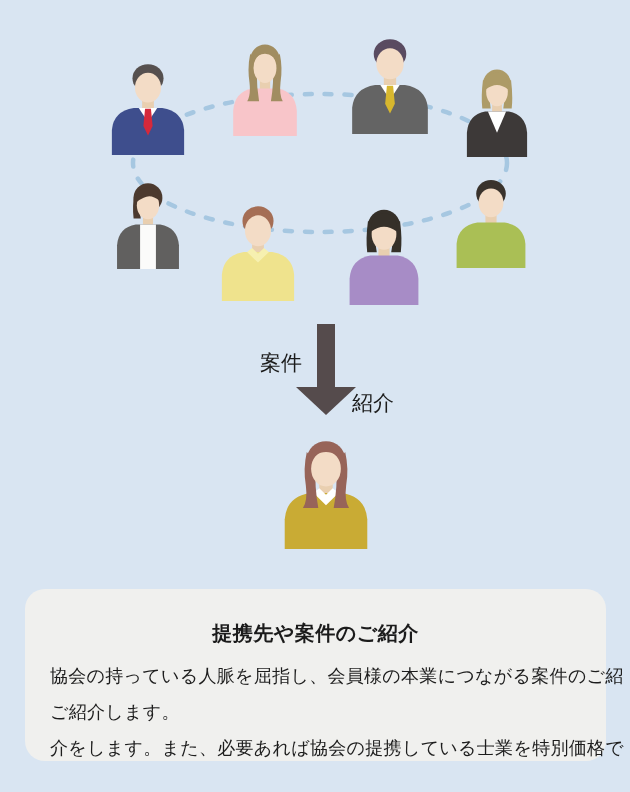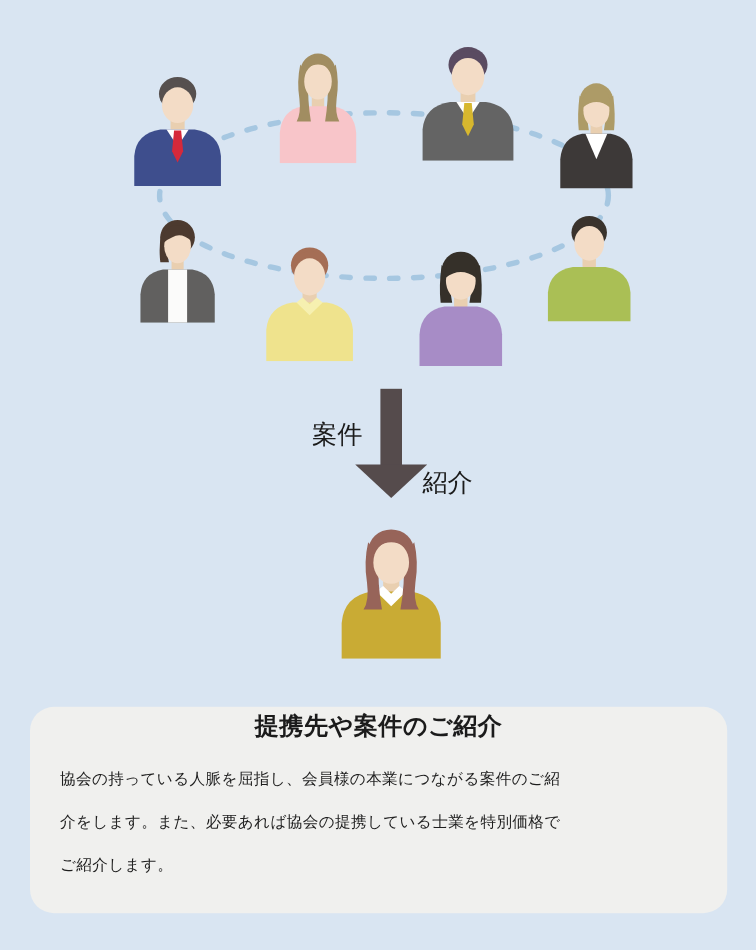--- a/index.html
+++ b/index.html
@@ -16,27 +16,27 @@
   .arrow-wrap{position:absolute;left:290px;top:322px;width:70px;height:95px;}
   .flow-label{
     position:absolute;top:351px;width:60px;
     font-size:21px;font-weight:500;color:#1b1b1b;line-height:24px;
   }
   .flow-label.left{left:242px;text-align:right;}
   .flow-label.right{left:352px;text-align:left;margin-top:40px;}
   .info-card{
     position:absolute;left:25px;top:589px;width:581px;height:172px;
     background:#f0f0ee;border-radius:20px;box-sizing:border-box;
-    padding:5px 25px 0 25px;
+    padding:32px 25px 0 25px;
   }
   .card-title{
     text-align:center;font-size:20px;font-weight:bold;color:#1b1b1b;
     line-height:24px;margin:0 0 13px 0;letter-spacing:0.5px;
   }
-  .card-body{font-size:13px;color:#1d1d1d;letter-spacing:0.3px;}
+  .card-body{font-size:18px;color:#1d1d1d;letter-spacing:0.3px;}
   .card-body .line{line-height:36px;white-space:nowrap;}
 </style>
 </head>
 <body style="background: rgb(217, 229, 242);">
 
 <div class="scene">
 
   <svg class="connector-svg" viewBox="0 0 630 340" id="connector-svg">
       <ellipse cx="320" cy="163" rx="187" ry="69" fill="none" stroke="#a6c7e1" stroke-width="4.5" stroke-dasharray="7 13" stroke-linecap="round"></ellipse>
     </svg>
@@ -153,18 +153,18 @@
           <ellipse cx="50" cy="34" rx="15.5" ry="19" fill="#f3dcc6"></ellipse>
           <path d="M33,30 Q33,8 50,8 Q67,8 67,30 Q62,16 50,16 Q38,16 33,30 Z" fill="#976459"></path>
         </svg>
       </div>
     </div>
 
   <div class="info-card">
     <div class="card-title">提携先や案件のご紹介</div>
     <div class="card-body">
       <div class="line">協会の持っている人脈を屈指し、会員様の本業につながる案件のご紹</div>
+      <div class="line">ご紹介します。</div>
       <div class="line">介をします。また、必要あれば協会の提携している士業を特別価格で</div>
-      <div class="line">ご紹介します。</div>
     </div>
   </div>
 
 </div>
 
 </body></html>

